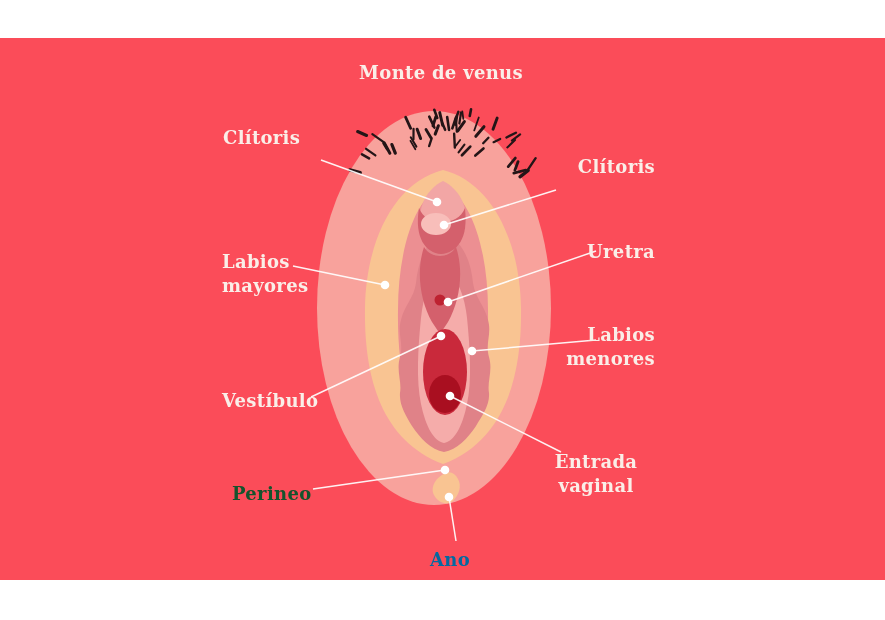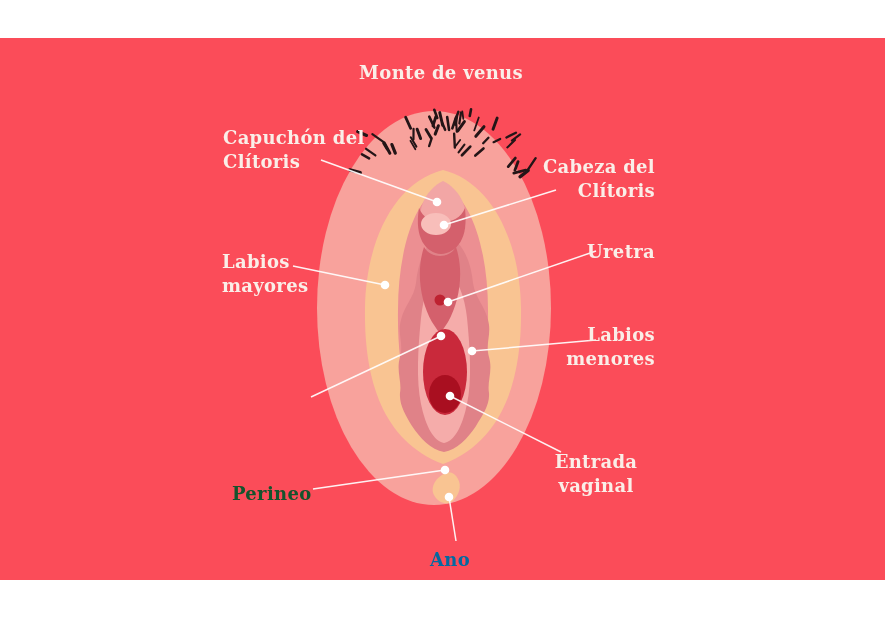--- a/index.html
+++ b/index.html
@@ -129,37 +129,38 @@
         <line x1="449" y1="497" x2="456" y2="541" stroke="#FFFFFF" stroke-width="1.5" opacity="0.92"></line>
         <circle cx="449" cy="497" r="4.3" fill="#FFFFFF"></circle>
       </g>
   </svg>
 
   <div id="labels">
       <div class="label" style="top: 61px; color: rgb(250, 238, 232); left: 441px; transform: translateX(-50%); text-align: center;">
         <div>Monte de venus</div>
       </div>
       <div class="label" style="top: 126px; color: rgb(250, 238, 232); left: 223px;">
-        <div>Capuchón del</div>
         <div>Clítoris</div>
       </div>
       <div class="label" style="top: 155px; color: rgb(250, 238, 232); right: 230px; text-align: right;">
-        <div>Cabeza del</div>
         <div>Clítoris</div>
       </div>
       <div class="label" style="top: 240px; color: rgb(250, 238, 232); right: 230px; text-align: right; margin-left: 12px;">
         <div>Uretra</div>
       </div>
       <div class="label" style="top: 250px; color: rgb(250, 238, 232); left: 222px;">
         <div>Labios</div>
         <div>mayores</div>
       </div>
       <div class="label" style="top: 323px; color: rgb(250, 238, 232); right: 230px; text-align: right;">
         <div>Labios</div>
         <div>menores</div>
+      </div>
+      <div class="label" style="top: 389px; color: rgb(250, 238, 232); left: 222px;">
+        <div>Vestíbulo</div>
       </div>
       <div class="label" style="top: 450px; color: rgb(250, 238, 232); left: 596px; transform: translateX(-50%); text-align: center;">
         <div>Entrada</div>
         <div>vaginal</div>
       </div>
       <div class="label" style="top: 482px; color: #14532d; left: 232px;">
         <div>Perineo</div>
       </div>
       <div class="label" style="top: 548px; color: #0369a1; left: 450px; transform: translateX(-50%); text-align: center;">
         <div>Ano</div>

